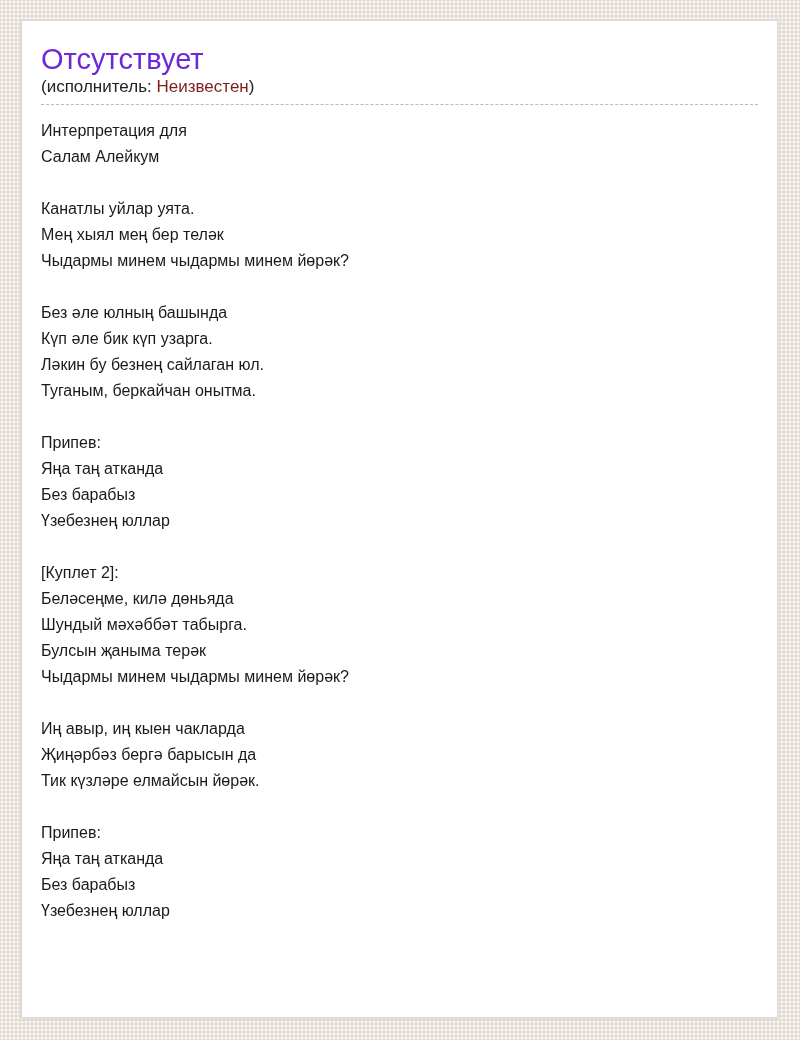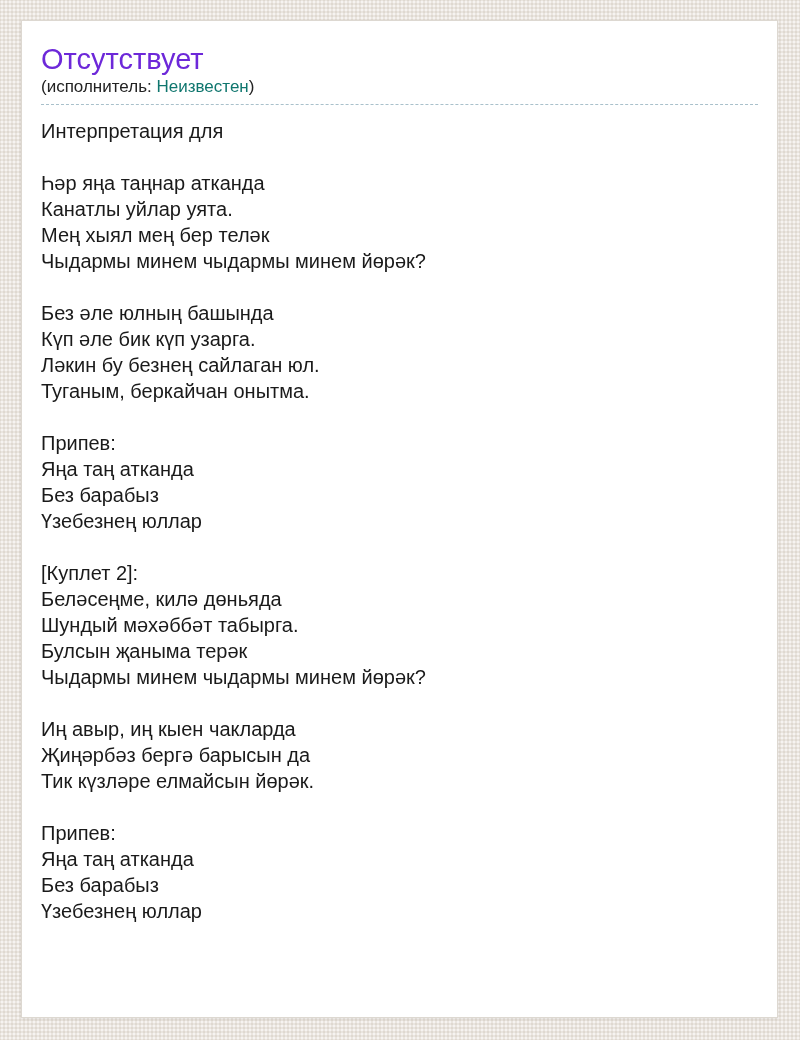--- a/index.html
+++ b/index.html
@@ -46,50 +46,50 @@
     line-height: 33px;
   }
 
   .artist-line {
     font-size: 17px;
     line-height: 21px;
     color: #222222;
   }
 
   .artist-link {
-    color: #0f766e;
+    color: #7f1d1d;
     text-decoration: none;
     cursor: pointer;
   }
 
   .lyrics {
     margin-top: 13px;
     color: #1a1a1a;
   }
 
   .lyrics-line {
-    font-size: 20px;
+    font-size: 16px;
     line-height: 26px;
     min-height: 26px;
     white-space: pre-wrap;
   }
 </style>
 </head>
 <body>
 
 <div class="card">
   <div class="header">
     <h1 class="title">Отсутствует</h1>
     <div class="artist-line"><span>(исполнитель:</span> <a class="artist-link">Неизвестен</a><span>)</span></div>
   </div>
 
   <div class="lyrics">
       <div class="lyrics-line">Интерпретация для</div>
+      <div class="lyrics-line">Салам Алейкум</div>
       <div class="lyrics-line"></div>
-      <div class="lyrics-line">Һәр яңа таңнар атканда</div>
       <div class="lyrics-line">Канатлы уйлар уята.</div>
       <div class="lyrics-line">Мең хыял мең бер теләк</div>
       <div class="lyrics-line">Чыдармы минем чыдармы минем йөрәк?</div>
       <div class="lyrics-line"></div>
       <div class="lyrics-line">Без әле юлның башында</div>
       <div class="lyrics-line">Күп әле бик күп узарга.</div>
       <div class="lyrics-line">Ләкин бу безнең сайлаган юл.</div>
       <div class="lyrics-line">Туганым, беркайчан онытма.</div>
       <div class="lyrics-line"></div>
       <div class="lyrics-line">Припев:</div>

